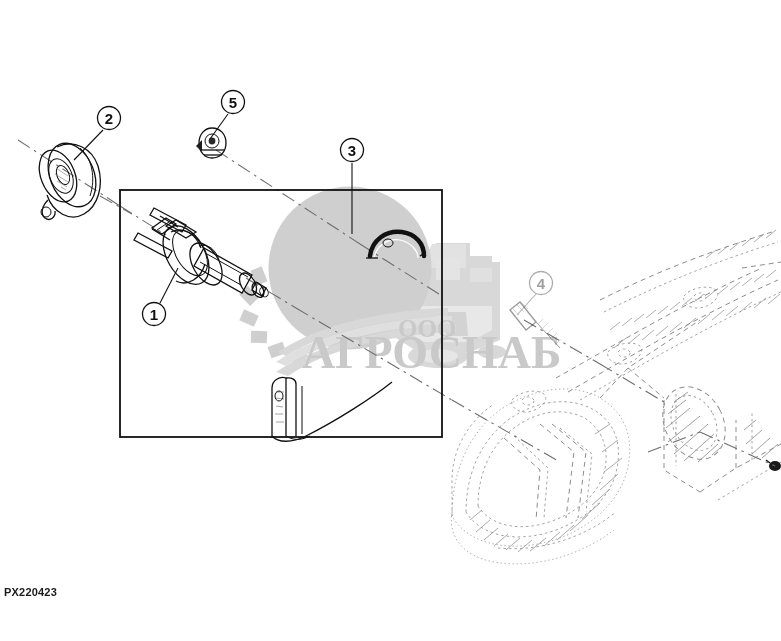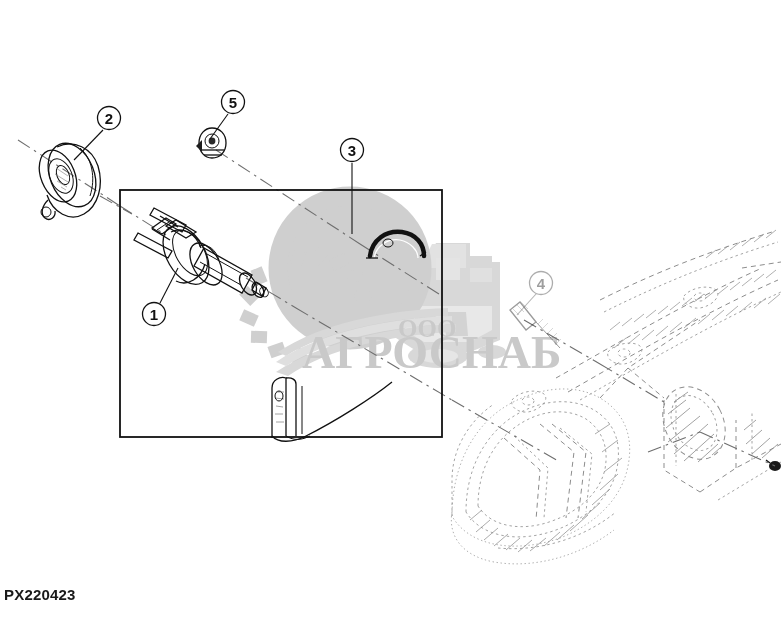--- a/index.html
+++ b/index.html
@@ -25,21 +25,21 @@
     top: 0;
     width: 781px;
     height: 641px;
     display: block;
   }
   .part-number {
     position: absolute;
     left: 4px;
     top: 586px;
     font-family: "Liberation Sans", sans-serif;
-    font-size: 15px;
+    font-size: 11px;
     font-weight: bold;
     color: #1a1a1a;
     letter-spacing: 0.2px;
     white-space: nowrap;
   }
   .callout-text {
     font-family: "Liberation Sans", sans-serif;
     font-size: 15px;
     font-weight: bold;
     fill: #111111;

